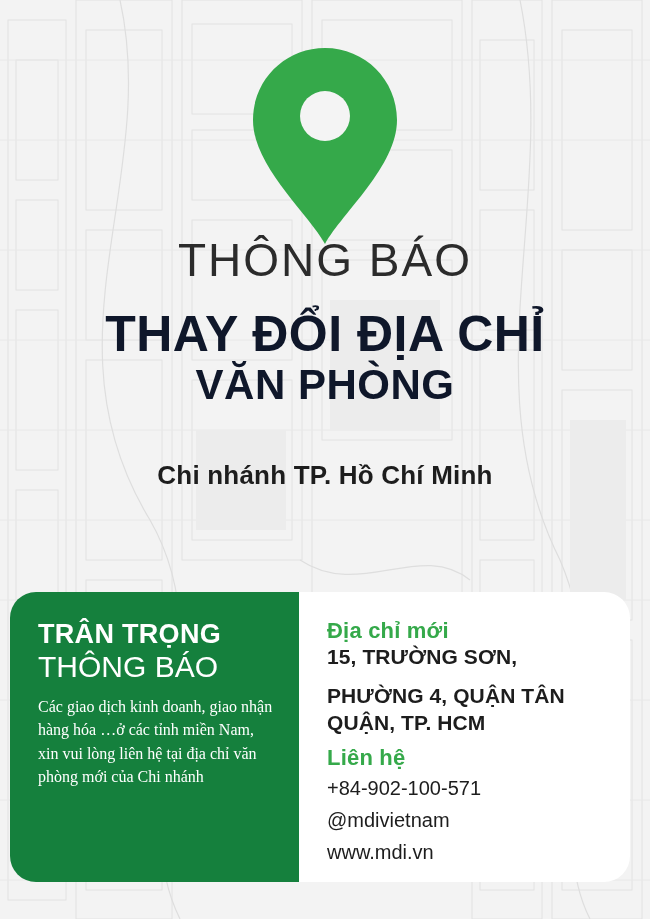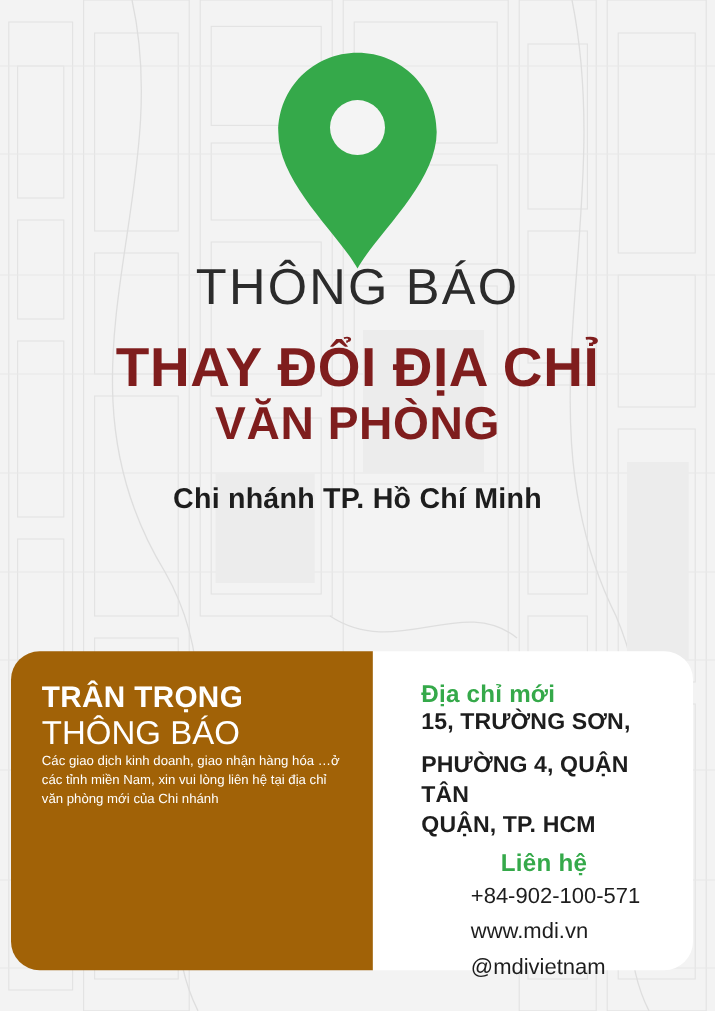--- a/index.html
+++ b/index.html
@@ -42,97 +42,98 @@
     text-align: center;
   }
   .thongbao {
     font-size: 46px;
     letter-spacing: 2px;
     color: #2b2b2b;
     font-weight: 400;
     line-height: 1.05;
   }
   .yellow-line {
-    color: #7f1d1d;
+    color: #0f172a;
     font-weight: 800;
     letter-spacing: 0.5px;
     line-height: 1.06;
   }
   .yellow-1 { font-size: 50px; margin-top: 24px; }
   .yellow-2 { font-size: 42px; margin-top: 2px; }
   .subtitle {
-    margin-top: 30px;
+    margin-top: 52px;
     font-size: 26px;
     font-weight: 800;
     color: #1d1d1d;
     letter-spacing: 0.2px;
   }
 
   
   .card {
     position: absolute;
     left: 10px;
     top: 592px;
     width: 620px;
     height: 290px;
     display: flex;
   }
   .card-left {
-    width: 329px;
-    background: #a16207;
+    width: 289px;
+    background: #15803d;
     border-radius: 26px 0 0 26px;
     box-sizing: border-box;
     padding: 28px 26px 20px 28px;
     color: #ffffff;
   }
   .tran-trong {
     font-size: 27px;
     font-weight: 800;
     letter-spacing: 0.3px;
     line-height: 1.08;
   }
   .thong-bao-2 {
     font-size: 30px;
     font-weight: 400;
     line-height: 1.1;
     margin-top: 1px;
   }
   .left-body {
-    font-size: 12px;
+    margin-top: 12px;
+    font-size: 16px;
     line-height: 1.45;
     font-weight: 400;
+    font-family: Liberation Serif, serif;
   }
   .card-right {
     flex: 1;
     background: #ffffff;
     border-radius: 0 26px 26px 0;
     box-sizing: border-box;
-    padding: 26px 24px 20px 44px;
+    padding: 26px 24px 20px 28px;
     color: #1d1d1d;
   }
   .sec-head {
     color: #35a94a;
     font-size: 22px;
     font-weight: 800;
     letter-spacing: 0.2px;
   }
   .addr {
     margin-top: 0;
     font-size: 21px;
     font-weight: 800;
     line-height: 1.28;
     letter-spacing: 0.1px;
   }
-  .sec-head.contact { margin-top: 8px; text-align: center; }
+  .sec-head.contact { margin-top: 8px; }
   .contact-line {
     font-size: 20px;
     font-weight: 400;
     line-height: 1.5;
     margin-top: 2px;
-    margin-left: 45px;
   }
 </style>
 </head>
 <body>
 
 <div class="poster">
 
   <div class="bg">
     <svg width="650" height="919" viewBox="0 0 650 919" xmlns="http://www.w3.org/2000/svg" aria-hidden="true">
       <rect x="0" y="0" width="650" height="919" fill="#f3f3f3"></rect>
@@ -218,18 +219,18 @@
       <div class="thong-bao-2">THÔNG BÁO</div>
       <div class="left-body">Các giao dịch kinh doanh, giao nhận hàng hóa …ở các tỉnh miền Nam, xin vui lòng liên hệ tại địa chỉ văn phòng mới của Chi nhánh</div>
     </div>
     <div class="card-right">
       <div class="sec-head">Địa chỉ mới</div>
       <div class="addr">15, TRƯỜNG SƠN,</div>
       <div class="addr" style="margin-top:12px">PHƯỜNG 4, QUẬN TÂN</div>
       <div class="addr" style="margin-top:0">QUẬN, TP. HCM</div>
       <div class="sec-head contact">Liên hệ</div>
       <div class="contact-line">+84-902-100-571</div>
+      <div class="contact-line">@mdivietnam</div>
       <div class="contact-line">www.mdi.vn</div>
-      <div class="contact-line">@mdivietnam</div>
     </div>
   </div>
 
 </div>
 
 </body></html>

